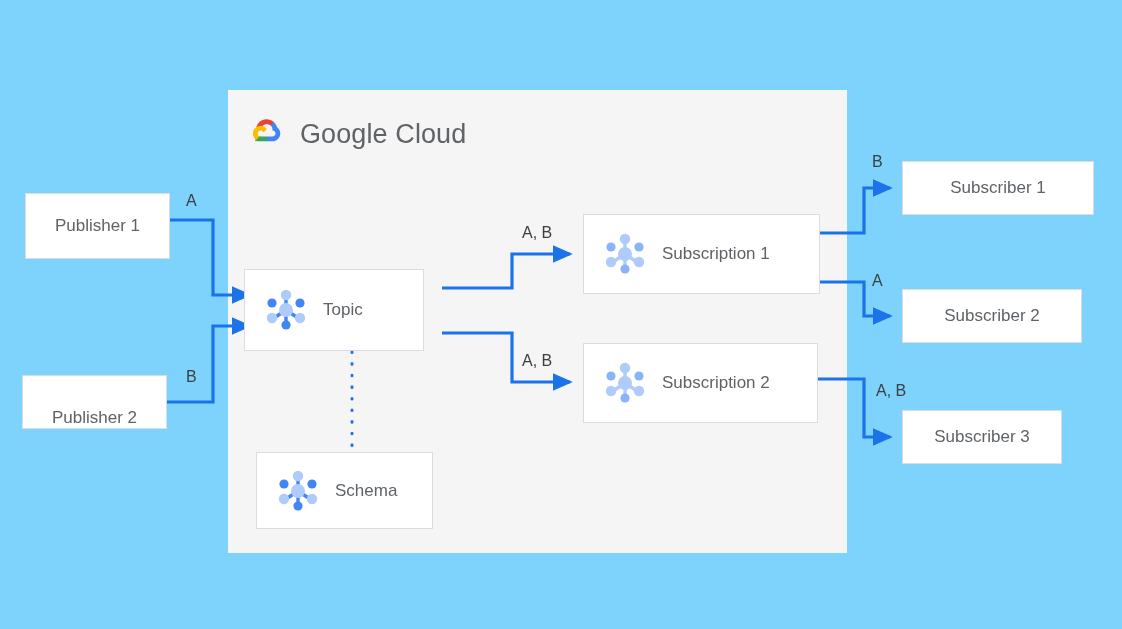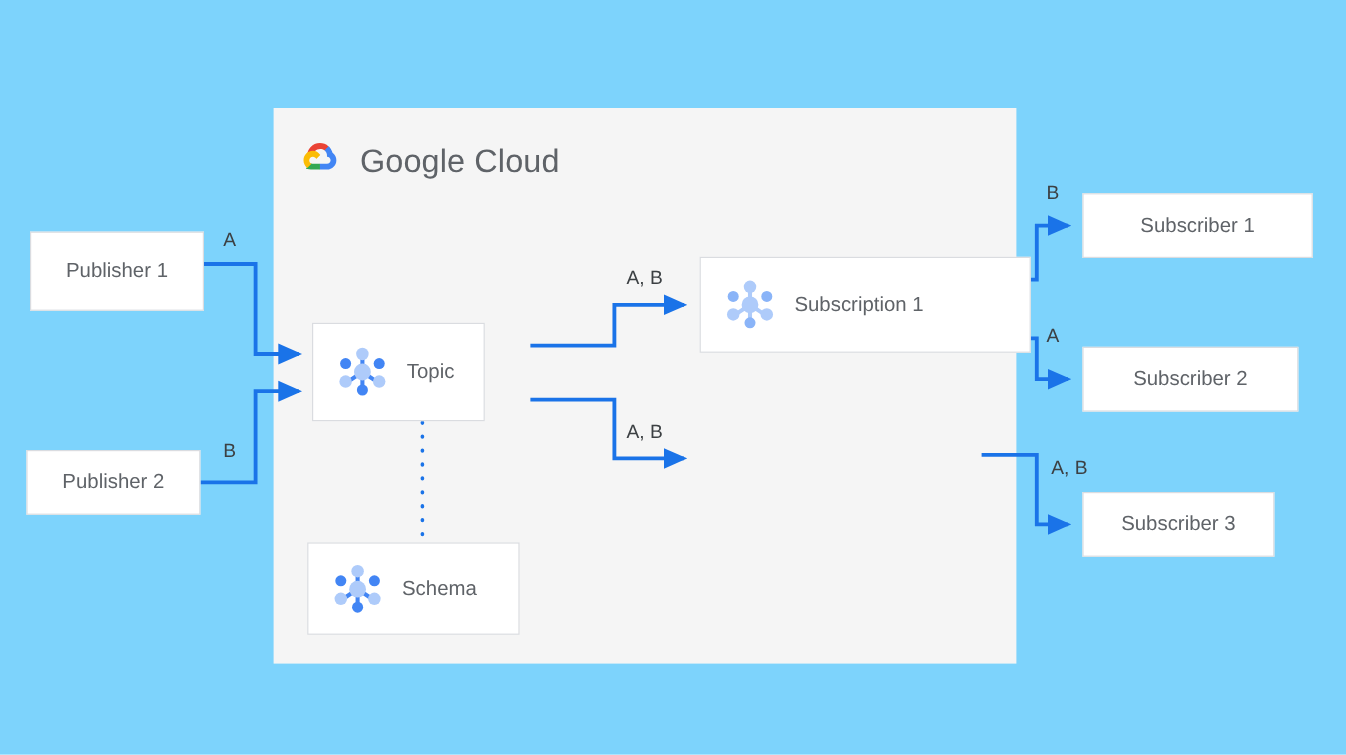--- a/index.html
+++ b/index.html
@@ -128,25 +128,25 @@
       <path d="M 818 379 L 864 379 L 864 437 L 890 437" marker-end="url(#arrow)"></path>
     </g>
 
     <path d="M 352 352 L 352 452" fill="none" stroke="#1a73e8" stroke-width="3" stroke-linecap="round" stroke-dasharray="0.6 11"></path>
   </svg>
 
   <div class="node" style="left:25px; top:193px; width:145px; height:66px;">
     <span class="node-label">Publisher 1</span>
   </div>
 
-  <div class="node" style="left:22px; top:375px; width:145px; height:54px;">
+  <div class="node" style="left:22px; top:375px; width:145px; height:54px;align-items:flex-end;">
     <span class="node-label">Publisher 2</span>
   </div>
 
-  <div class="node with-icon" style="left:260px; top:269px; width:144px; height:82px;">
+  <div class="node with-icon" style="left:244px; top:269px; width:180px; height:82px;">
     <svg class="ps-icon" viewBox="0 0 46 46" xmlns="http://www.w3.org/2000/svg">
       <g stroke="#4285f4" stroke-width="3.4" stroke-linecap="round">
         <line x1="23" y1="23" x2="23" y2="9"></line>
         <line x1="23" y1="23" x2="23" y2="37"></line>
         <line x1="23" y1="23" x2="11" y2="31"></line>
         <line x1="23" y1="23" x2="35" y2="31"></line>
       </g>
       <circle cx="23" cy="23" r="7" fill="#aecbfa"></circle>
       <circle cx="23" cy="8" r="5.2" fill="#aecbfa"></circle>
       <circle cx="23" cy="38" r="4.6" fill="#4285f4"></circle>
@@ -170,39 +170,57 @@
       <circle cx="23" cy="8" r="5.2" fill="#aecbfa"></circle>
       <circle cx="23" cy="38" r="4.6" fill="#4285f4"></circle>
       <circle cx="9" cy="16" r="4.6" fill="#4285f4"></circle>
       <circle cx="37" cy="16" r="4.6" fill="#4285f4"></circle>
       <circle cx="9" cy="31" r="5.2" fill="#aecbfa"></circle>
       <circle cx="37" cy="31" r="5.2" fill="#aecbfa"></circle>
     </svg>
     <span class="node-label">Schema</span>
   </div>
 
-  <div class="node with-icon" style="left:583px; top:214px; width:276px; height:80px;">
+  <div class="node with-icon" style="left:583px; top:214px; width:237px; height:80px;">
     <svg class="ps-icon" viewBox="0 0 46 46" xmlns="http://www.w3.org/2000/svg">
       <g stroke="#aecbfa" stroke-width="3.4" stroke-linecap="round">
         <line x1="23" y1="23" x2="23" y2="9"></line>
         <line x1="23" y1="23" x2="23" y2="37"></line>
         <line x1="23" y1="23" x2="11" y2="31"></line>
         <line x1="23" y1="23" x2="35" y2="31"></line>
       </g>
       <circle cx="23" cy="23" r="7" fill="#aecbfa"></circle>
       <circle cx="23" cy="8" r="5.2" fill="#aecbfa"></circle>
       <circle cx="23" cy="38" r="4.6" fill="#8ab4f8"></circle>
       <circle cx="9" cy="16" r="4.6" fill="#8ab4f8"></circle>
       <circle cx="37" cy="16" r="4.6" fill="#8ab4f8"></circle>
       <circle cx="9" cy="31" r="5.2" fill="#aecbfa"></circle>
       <circle cx="37" cy="31" r="5.2" fill="#aecbfa"></circle>
     </svg>
     <span class="node-label">Subscription 1</span>
   </div>
 
+  <div class="node with-icon" style="left:583px; top:343px; width:235px; height:80px;">
+    <svg class="ps-icon" viewBox="0 0 46 46" xmlns="http://www.w3.org/2000/svg">
+      <g stroke="#aecbfa" stroke-width="3.4" stroke-linecap="round">
+        <line x1="23" y1="23" x2="23" y2="9"></line>
+        <line x1="23" y1="23" x2="23" y2="37"></line>
+        <line x1="23" y1="23" x2="11" y2="31"></line>
+        <line x1="23" y1="23" x2="35" y2="31"></line>
+      </g>
+      <circle cx="23" cy="23" r="7" fill="#aecbfa"></circle>
+      <circle cx="23" cy="8" r="5.2" fill="#aecbfa"></circle>
+      <circle cx="23" cy="38" r="4.6" fill="#8ab4f8"></circle>
+      <circle cx="9" cy="16" r="4.6" fill="#8ab4f8"></circle>
+      <circle cx="37" cy="16" r="4.6" fill="#8ab4f8"></circle>
+      <circle cx="9" cy="31" r="5.2" fill="#aecbfa"></circle>
+      <circle cx="37" cy="31" r="5.2" fill="#aecbfa"></circle>
+    </svg>
+    <span class="node-label">Subscription 2</span>
+  </div>
 
   <div class="node" style="left:902px; top:161px; width:192px; height:54px;">
     <span class="node-label">Subscriber 1</span>
   </div>
 
   <div class="node" style="left:902px; top:289px; width:180px; height:54px;">
     <span class="node-label">Subscriber 2</span>
   </div>
 
   <div class="node" style="left:902px; top:410px; width:160px; height:54px;">

